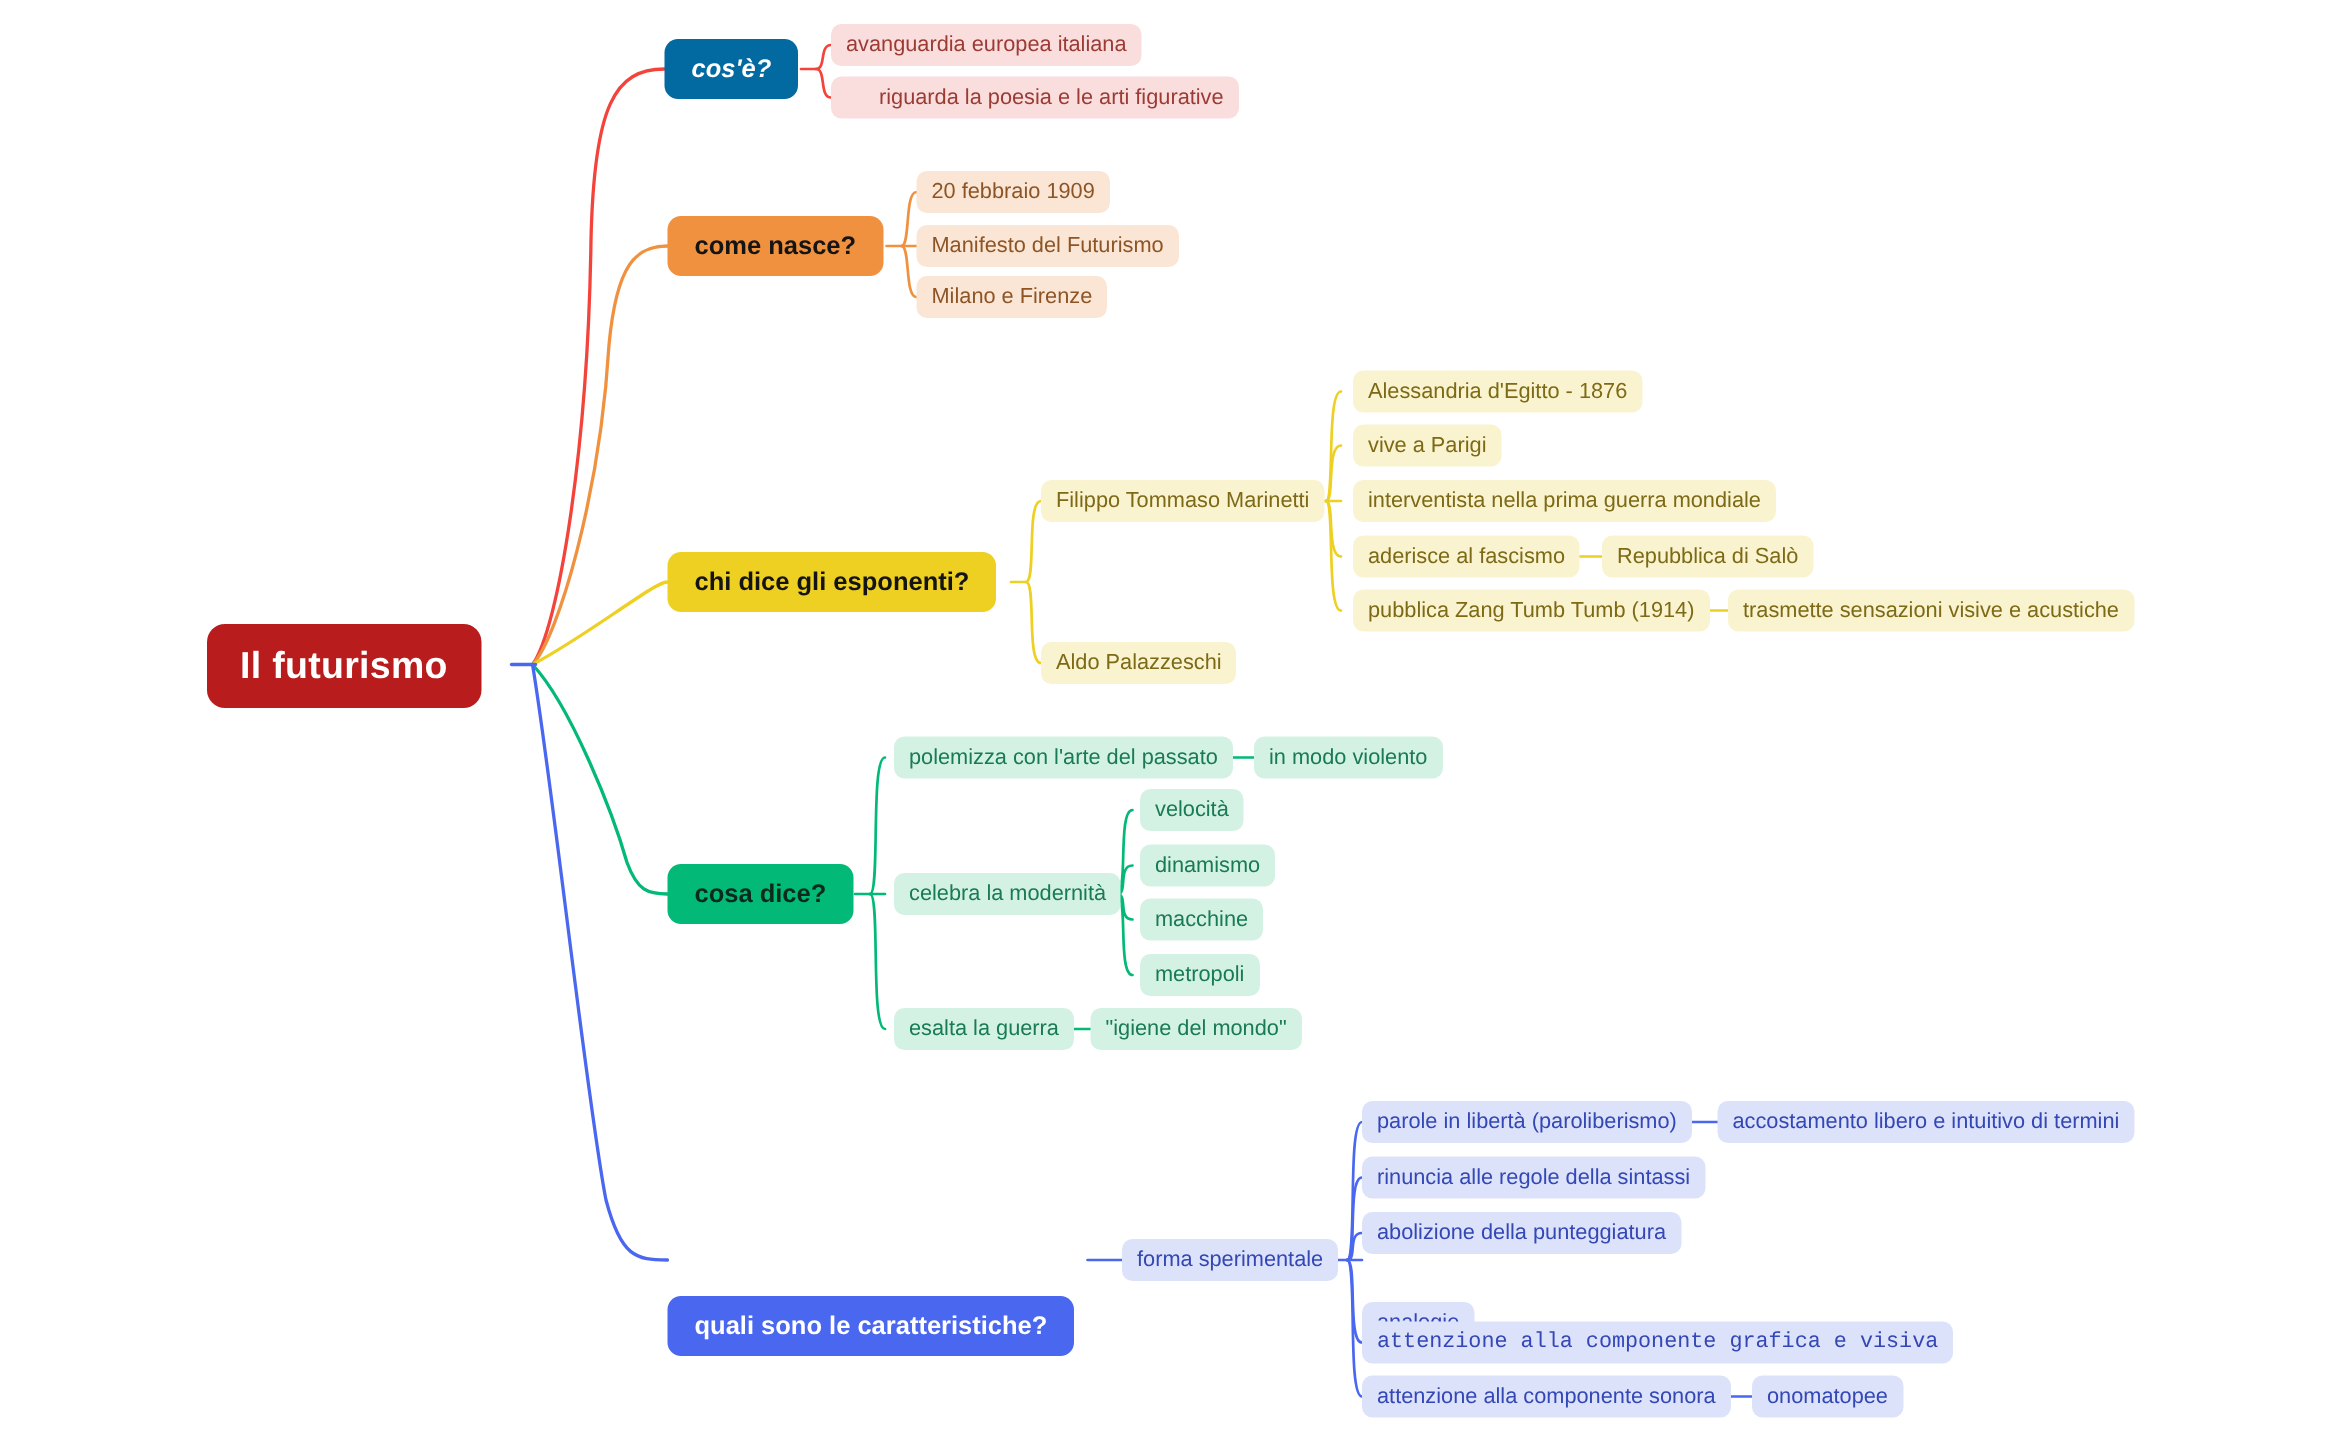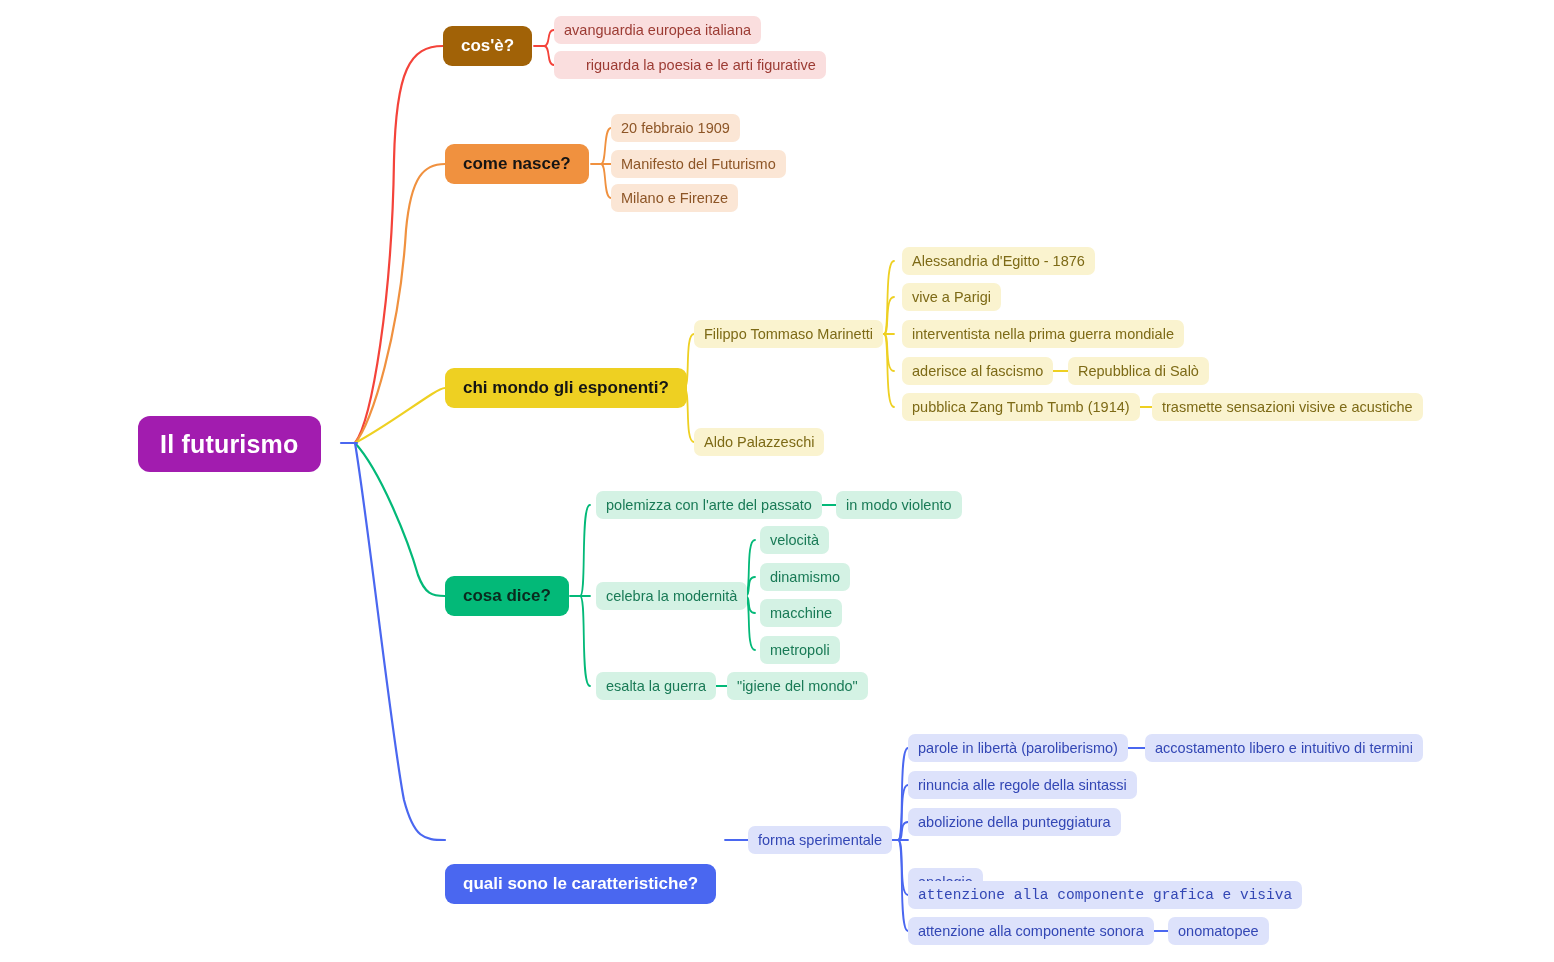--- a/index.html
+++ b/index.html
@@ -3,30 +3,30 @@
 <meta charset="utf-8">
 <style>
   html,body{margin:0;padding:0;background:#ffffff;}
   body{width:1554px;height:962px;overflow:hidden;font-family:"Liberation Sans",sans-serif;}
   #stage{position:relative;width:1554px;height:962px;background:#fff;}
   svg#links{position:absolute;left:0;top:0;width:1554px;height:962px;pointer-events:none;}
   .node{position:absolute;box-sizing:border-box;white-space:nowrap;display:flex;align-items:center;}
 
   
   .root{
-    background:#a21caf;color:#ffffff;border-radius:12px;
+    background:#b91c1c;color:#ffffff;border-radius:12px;
     font-size:25px;font-weight:bold;letter-spacing:.2px;
     padding:0 22px;height:56px;
   }
   
   .branch{
     border-radius:9px;height:40px;padding:0 18px;
     font-size:17px;font-weight:bold;
   }
-  .branch.red{background:#a16207;color:#fff;}
+  .branch.red{background:#0369a1;color:#fff;font-style:italic;}
   .branch.orange{background:#f0913f;color:#141414;}
   .branch.yellow{background:#eed022;color:#141414;}
   .branch.green{background:#03b978;color:#0a2a1e;}
   .branch.blue{background:#4a67f0;color:#fff;margin-top:44px;}
 
   
   .leaf{border-radius:7px;height:28px;padding:0 10px;font-size:14.5px;font-weight:400;justify-content:center;}
   .leaf.red{background:#fadede;color:#9c3b33;}
   .leaf.orange{background:#fbe6d5;color:#8d5526;}
   .leaf.yellow{background:#faf3cf;color:#7d6a16;}
@@ -125,21 +125,21 @@
     <span>20 febbraio 1909</span>
   </div>
   <div class="node leaf orange" style="left:611px;top:150px;">
     <span>Manifesto del Futurismo</span>
   </div>
   <div class="node leaf orange" style="left:611px;top:184px;">
     <span>Milano e Firenze</span>
   </div>
 
   <div class="node branch yellow" style="left:445px;top:368px;">
-    <span>chi mondo gli esponenti?</span>
+    <span>chi dice gli esponenti?</span>
   </div>
   <div class="node leaf yellow" style="left:694px;top:320px;">
     <span>Filippo Tommaso Marinetti</span>
   </div>
   <div class="node leaf yellow" style="left:694px;top:428px;">
     <span>Aldo Palazzeschi</span>
   </div>
   <div class="node leaf yellow" style="left:902px;top:247px;">
     <span>Alessandria d'Egitto - 1876</span>
   </div>

